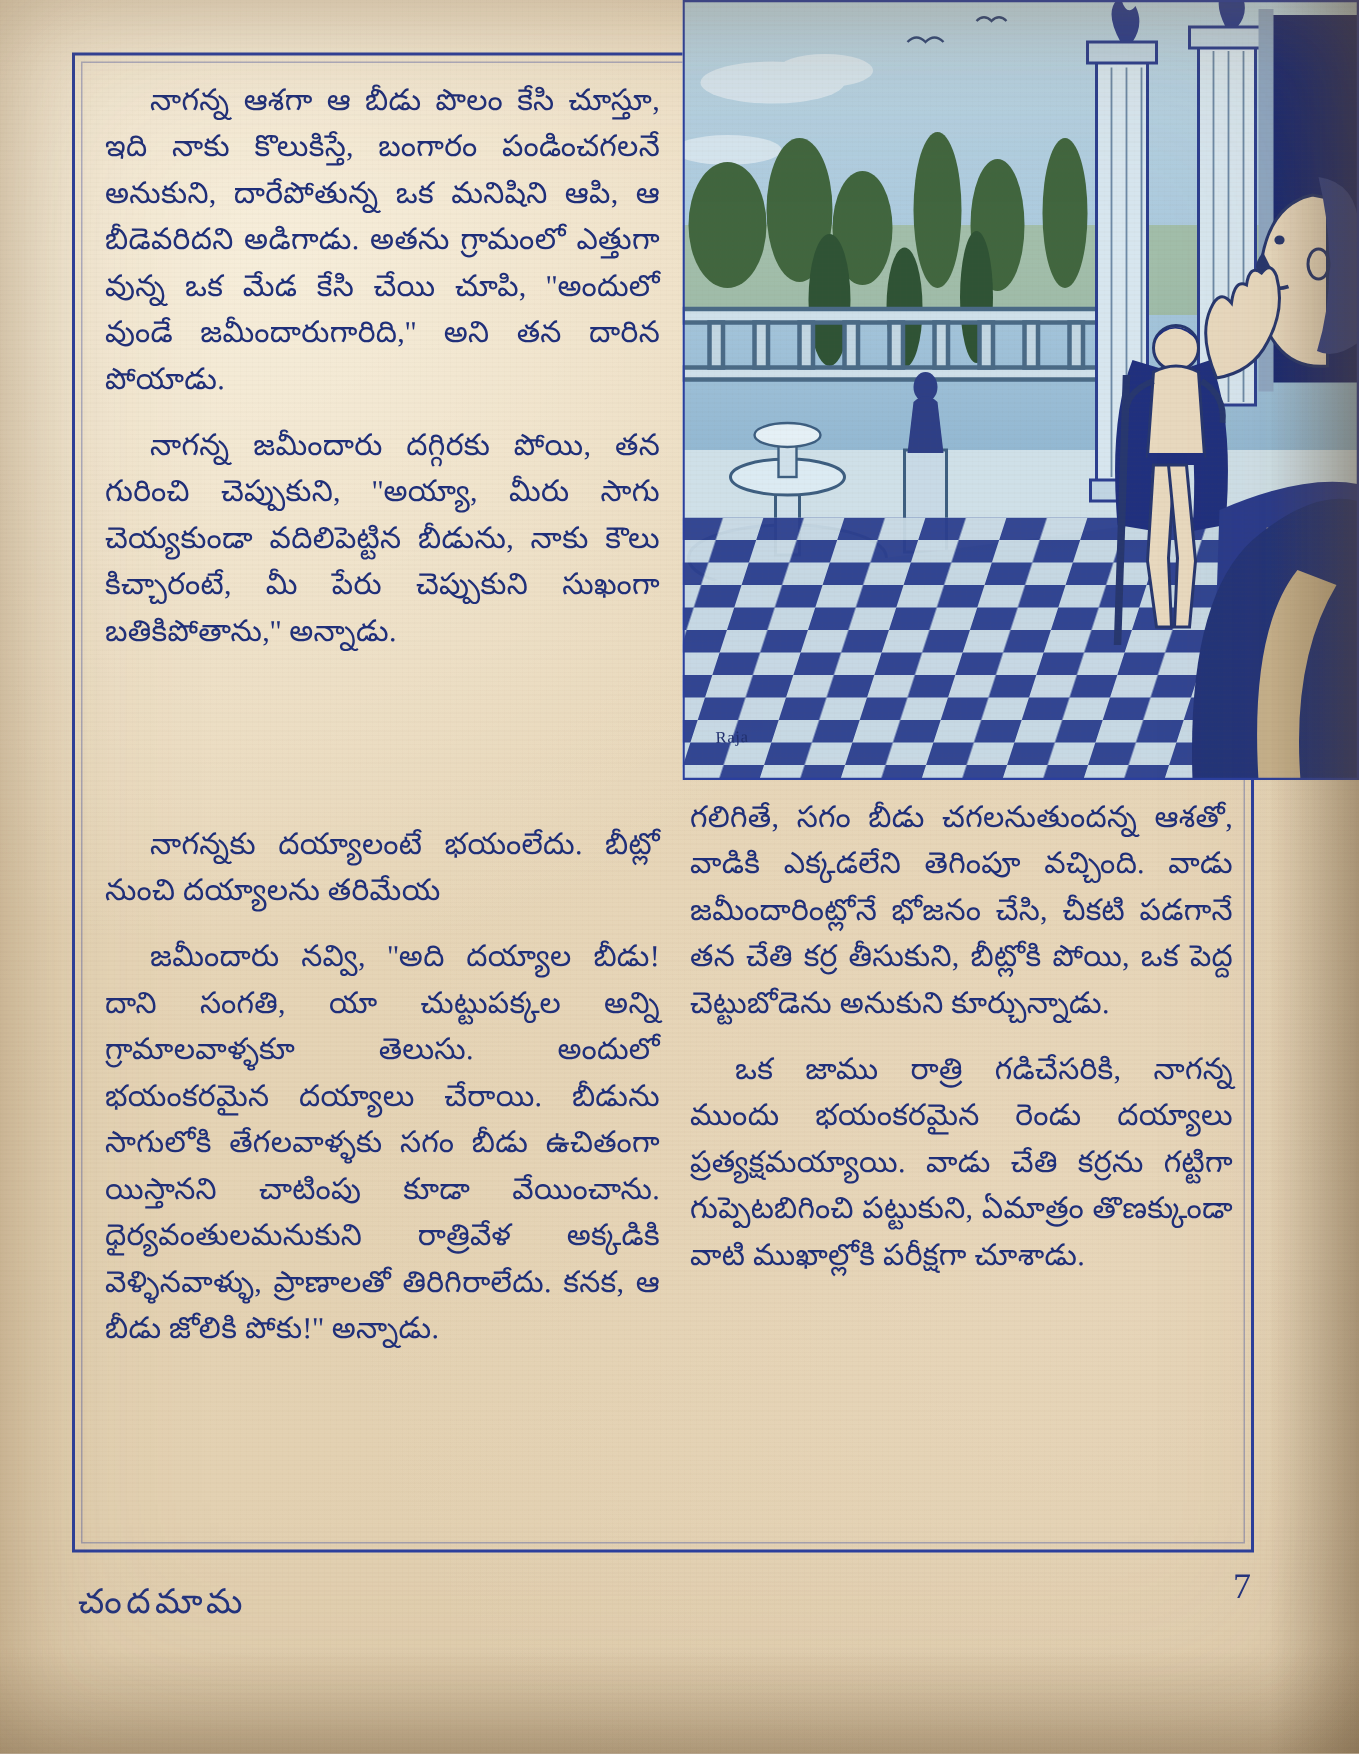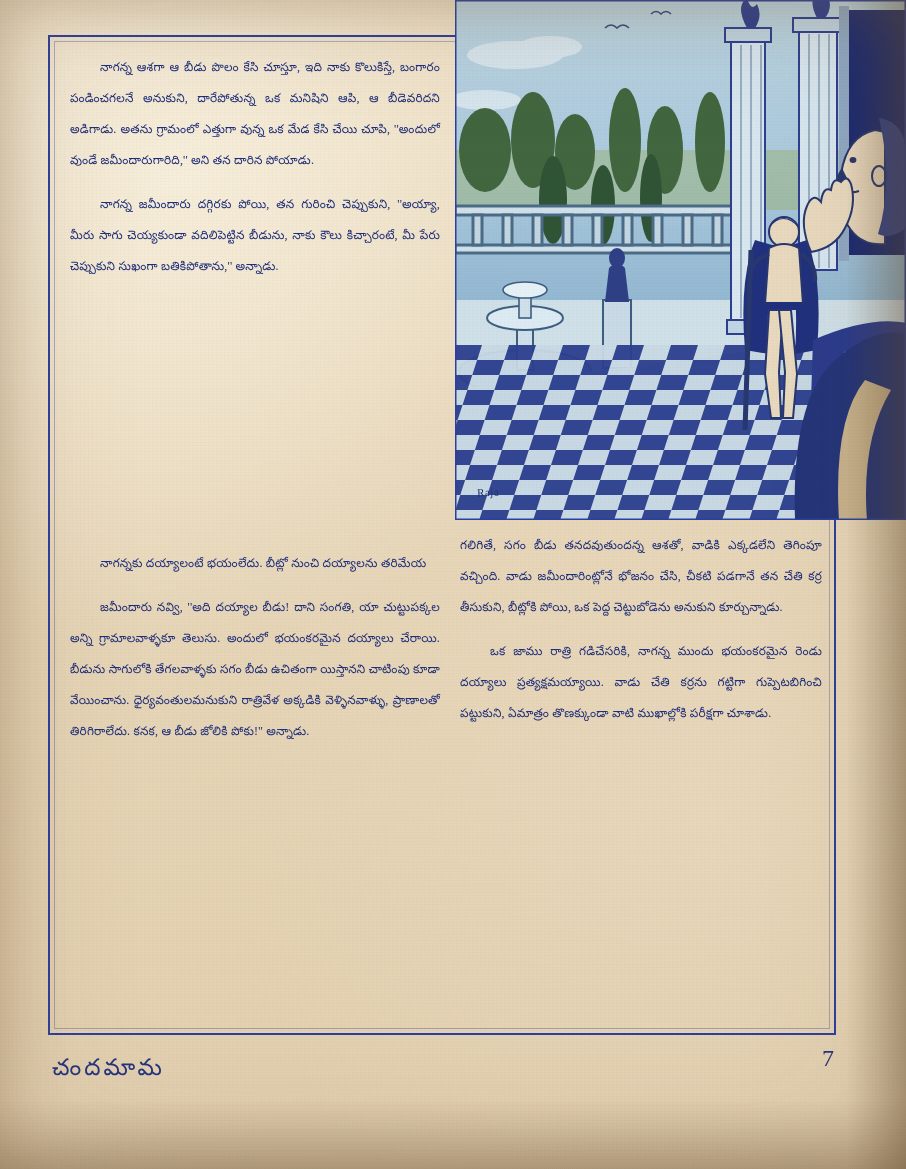--- a/index.html
+++ b/index.html
@@ -88,21 +88,21 @@
     color: #21306f;
     letter-spacing: .5px;
     transform: rotate(-2deg);
   }
 
   
   .col {
     position: absolute;
     font-family: "Liberation Serif", serif;
     color: #1f2f7a;
-    font-size: 12px;
+    font-size: 20px;
     line-height: 31px;
     letter-spacing: .2px;
   }
   .col p {
     margin: 0 0 0 0;
     text-align: justify;
     text-justify: inter-word;
   }
   .col p + p { margin-top: 13px; }
   .col p.indent { text-indent: 30px; }
@@ -315,21 +315,21 @@
     <p class="indent">నాగన్న ఆశగా ఆ బీడు పొలం కేసి చూస్తూ, ఇది నాకు కొలుకిస్తే, బంగారం పండించగలనే అనుకుని, దారేపోతున్న ఒక మనిషిని ఆపి, ఆ బీడెవరిదని అడిగాడు. అతను గ్రామంలో ఎత్తుగా వున్న ఒక మేడ కేసి చేయి చూపి, ''అందులో వుండే జమీందారుగారిది,'' అని తన దారిన పోయాడు.</p>
     <p class="indent">నాగన్న జమీందారు దగ్గిరకు పోయి, తన గురించి చెప్పుకుని, ''అయ్యా, మీరు సాగు చెయ్యకుండా వదిలిపెట్టిన బీడును, నాకు కౌలు కిచ్చారంటే, మీ పేరు చెప్పుకుని సుఖంగా బతికిపోతాను,'' అన్నాడు.</p>
   </div>
 
   <div class="col" id="col-bottom-left">
     <p class="indent">నాగన్నకు దయ్యాలంటే భయంలేదు. బీట్లో నుంచి దయ్యాలను తరిమేయ</p>
     <p class="indent">జమీందారు నవ్వి, ''అది దయ్యాల బీడు! దాని సంగతి, యా చుట్టుపక్కల అన్ని గ్రామాలవాళ్ళకూ తెలుసు. అందులో భయంకరమైన దయ్యాలు చేరాయి. బీడును సాగులోకి తేగలవాళ్ళకు సగం బీడు ఉచితంగా యిస్తానని చాటింపు కూడా వేయించాను. ధైర్యవంతులమనుకుని రాత్రివేళ అక్కడికి వెళ్ళినవాళ్ళు, ప్రాణాలతో తిరిగిరాలేదు. కనక, ఆ బీడు జోలికి పోకు!'' అన్నాడు.</p>
   </div>
 
   <div class="col" id="col-bottom-right">
-    <p>గలిగితే, సగం బీడు తనదవుతుందన్న ఆశతో, వాడికి ఎక్కడలేని తెగింపూ వచ్చింది. వాడు జమీందారింట్లోనే భోజనం చేసి, చీకటి పడగానే తన చేతి కర్ర తీసుకుని, బీట్లోకి పోయి, ఒక పెద్ద చెట్టుబోడెను అనుకుని కూర్చున్నాడు.</p>
+    <p>గలిగితే, సగం బీడు చగలనుతుందన్న ఆశతో, వాడికి ఎక్కడలేని తెగింపూ వచ్చింది. వాడు జమీందారింట్లోనే భోజనం చేసి, చీకటి పడగానే తన చేతి కర్ర తీసుకుని, బీట్లోకి పోయి, ఒక పెద్ద చెట్టుబోడెను అనుకుని కూర్చున్నాడు.</p>
     <p class="indent">ఒక జాము రాత్రి గడిచేసరికి, నాగన్న ముందు భయంకరమైన రెండు దయ్యాలు ప్రత్యక్షమయ్యాయి. వాడు చేతి కర్రను గట్టిగా గుప్పెటబిగించి పట్టుకుని, ఏమాత్రం తొణక్కుండా వాటి ముఖాల్లోకి పరీక్షగా చూశాడు.</p>
   </div>
 
   <div class="footer-left">చందమామ</div>
   <div class="page-number">7</div>
 
   <div class="grain"></div>
   <div class="edge-shade"></div>
   <div class="dark-right"></div>
   <div class="dark-bottom"></div>

